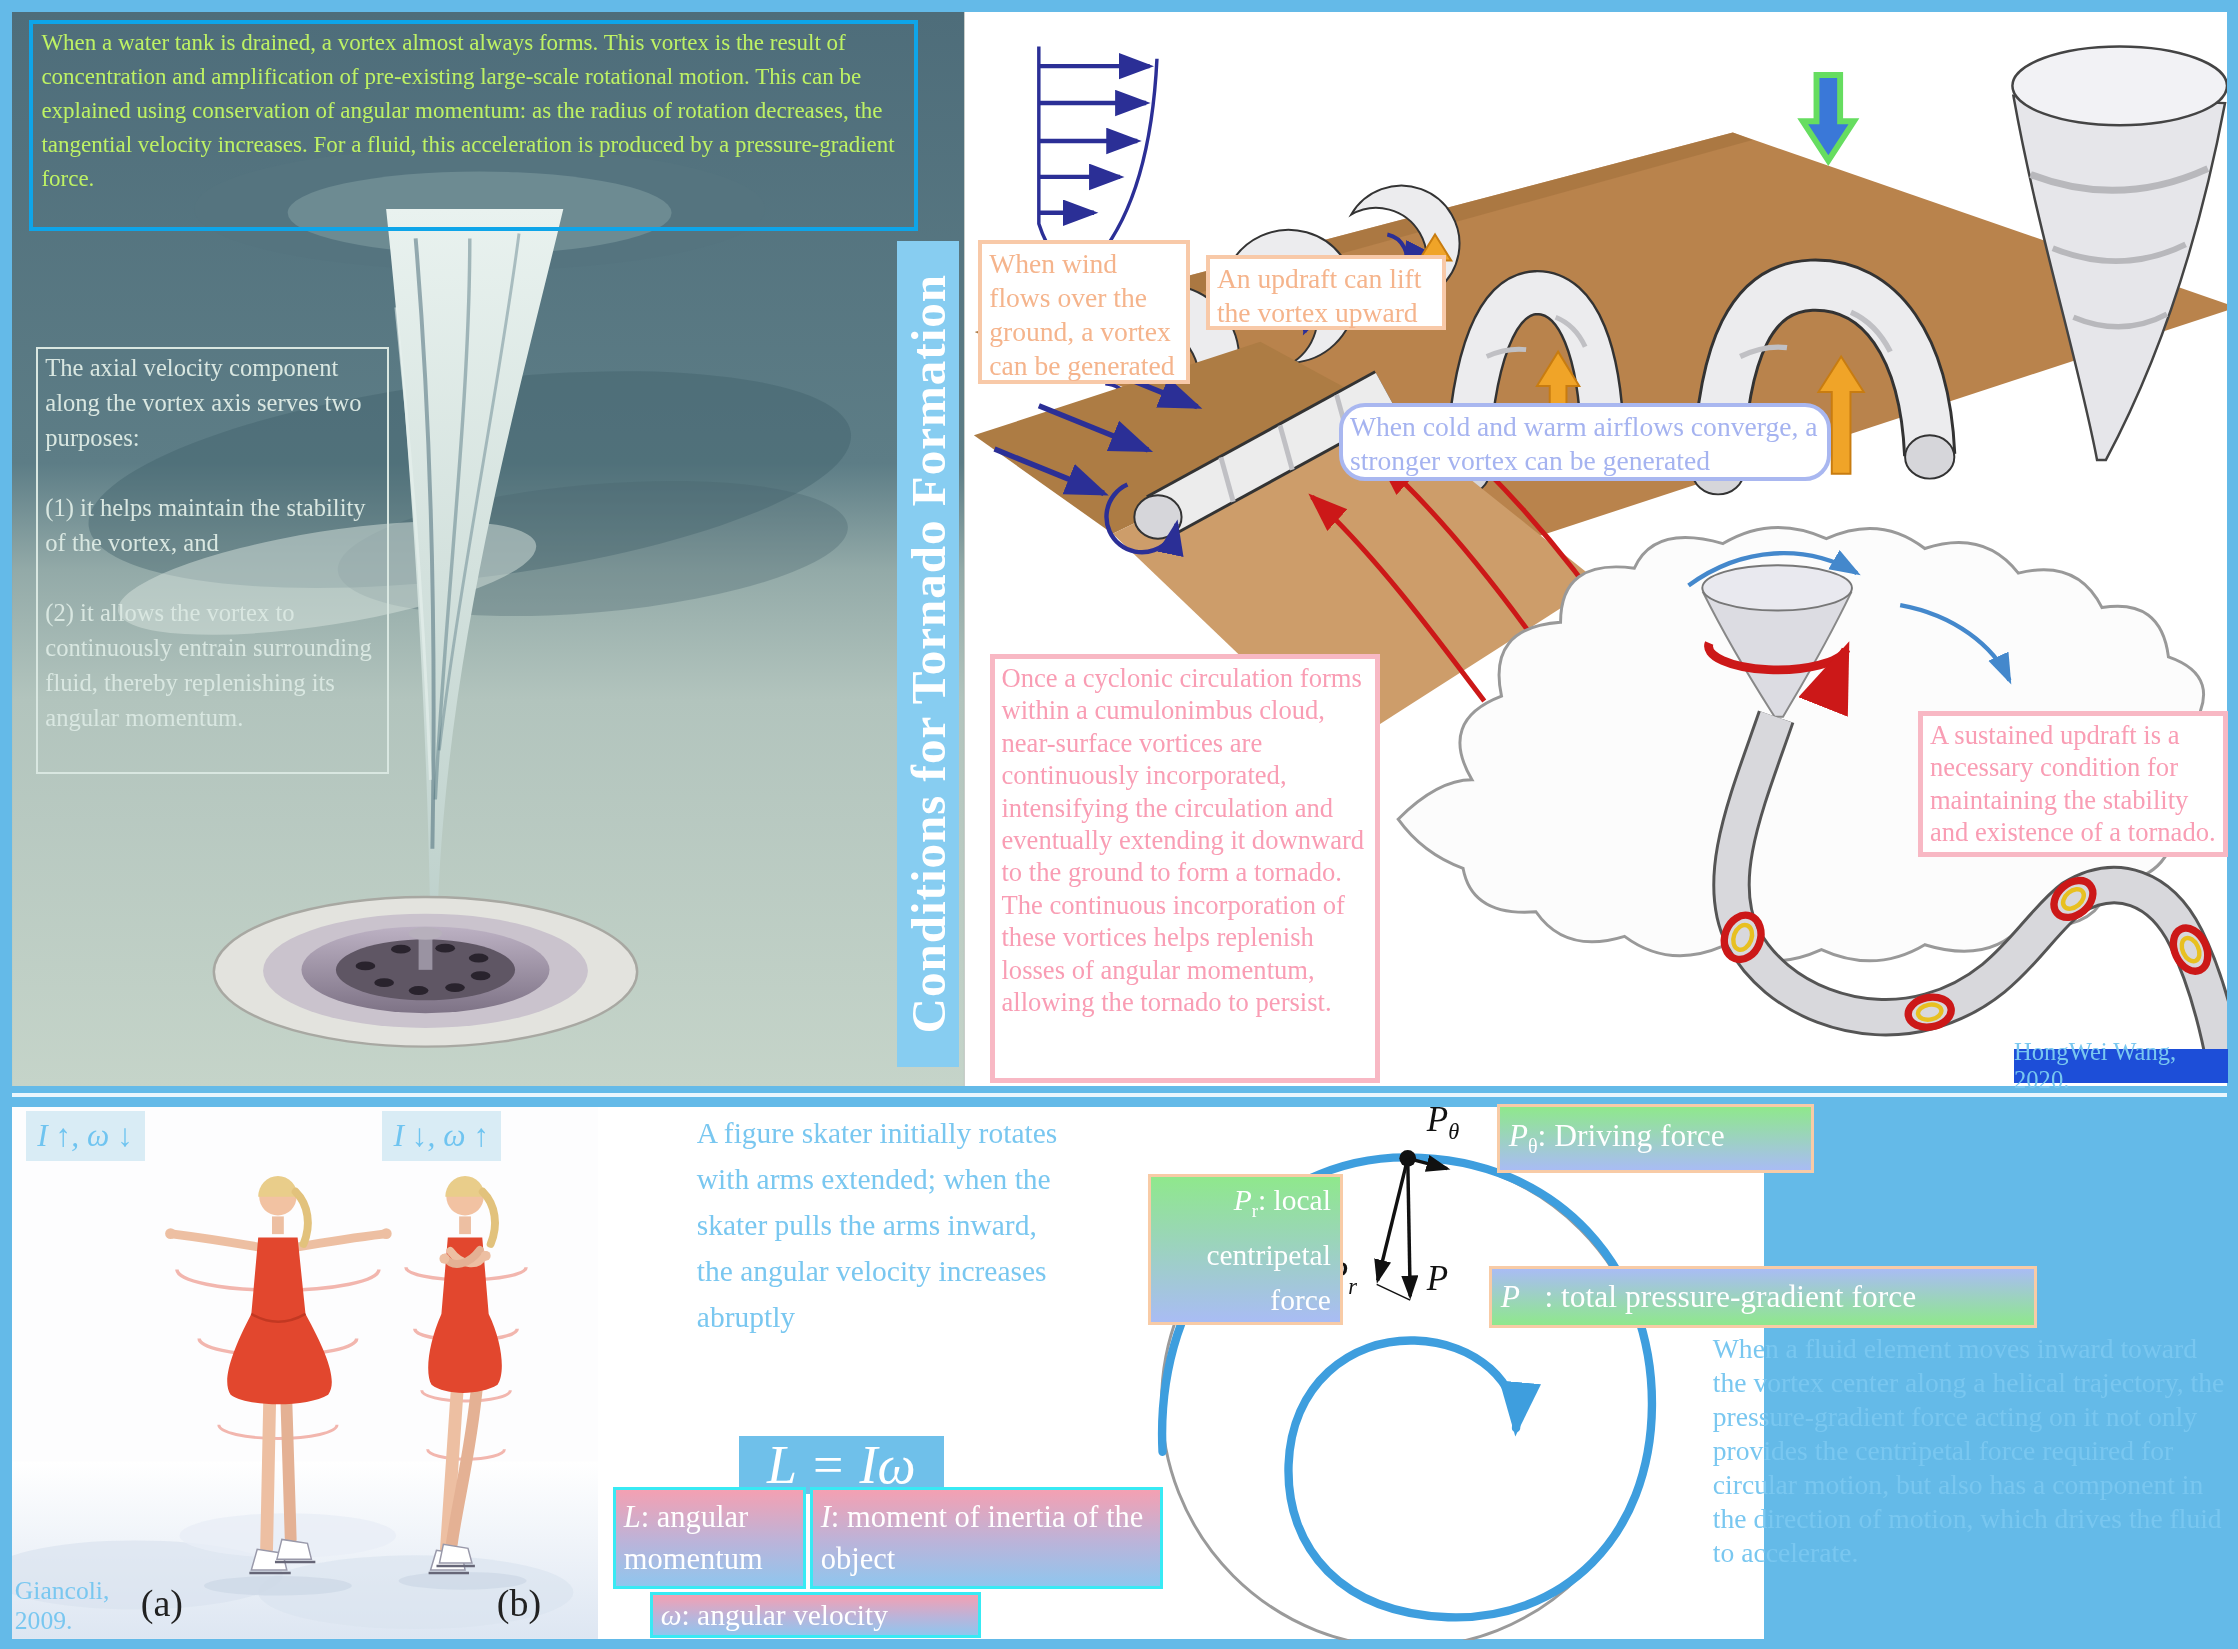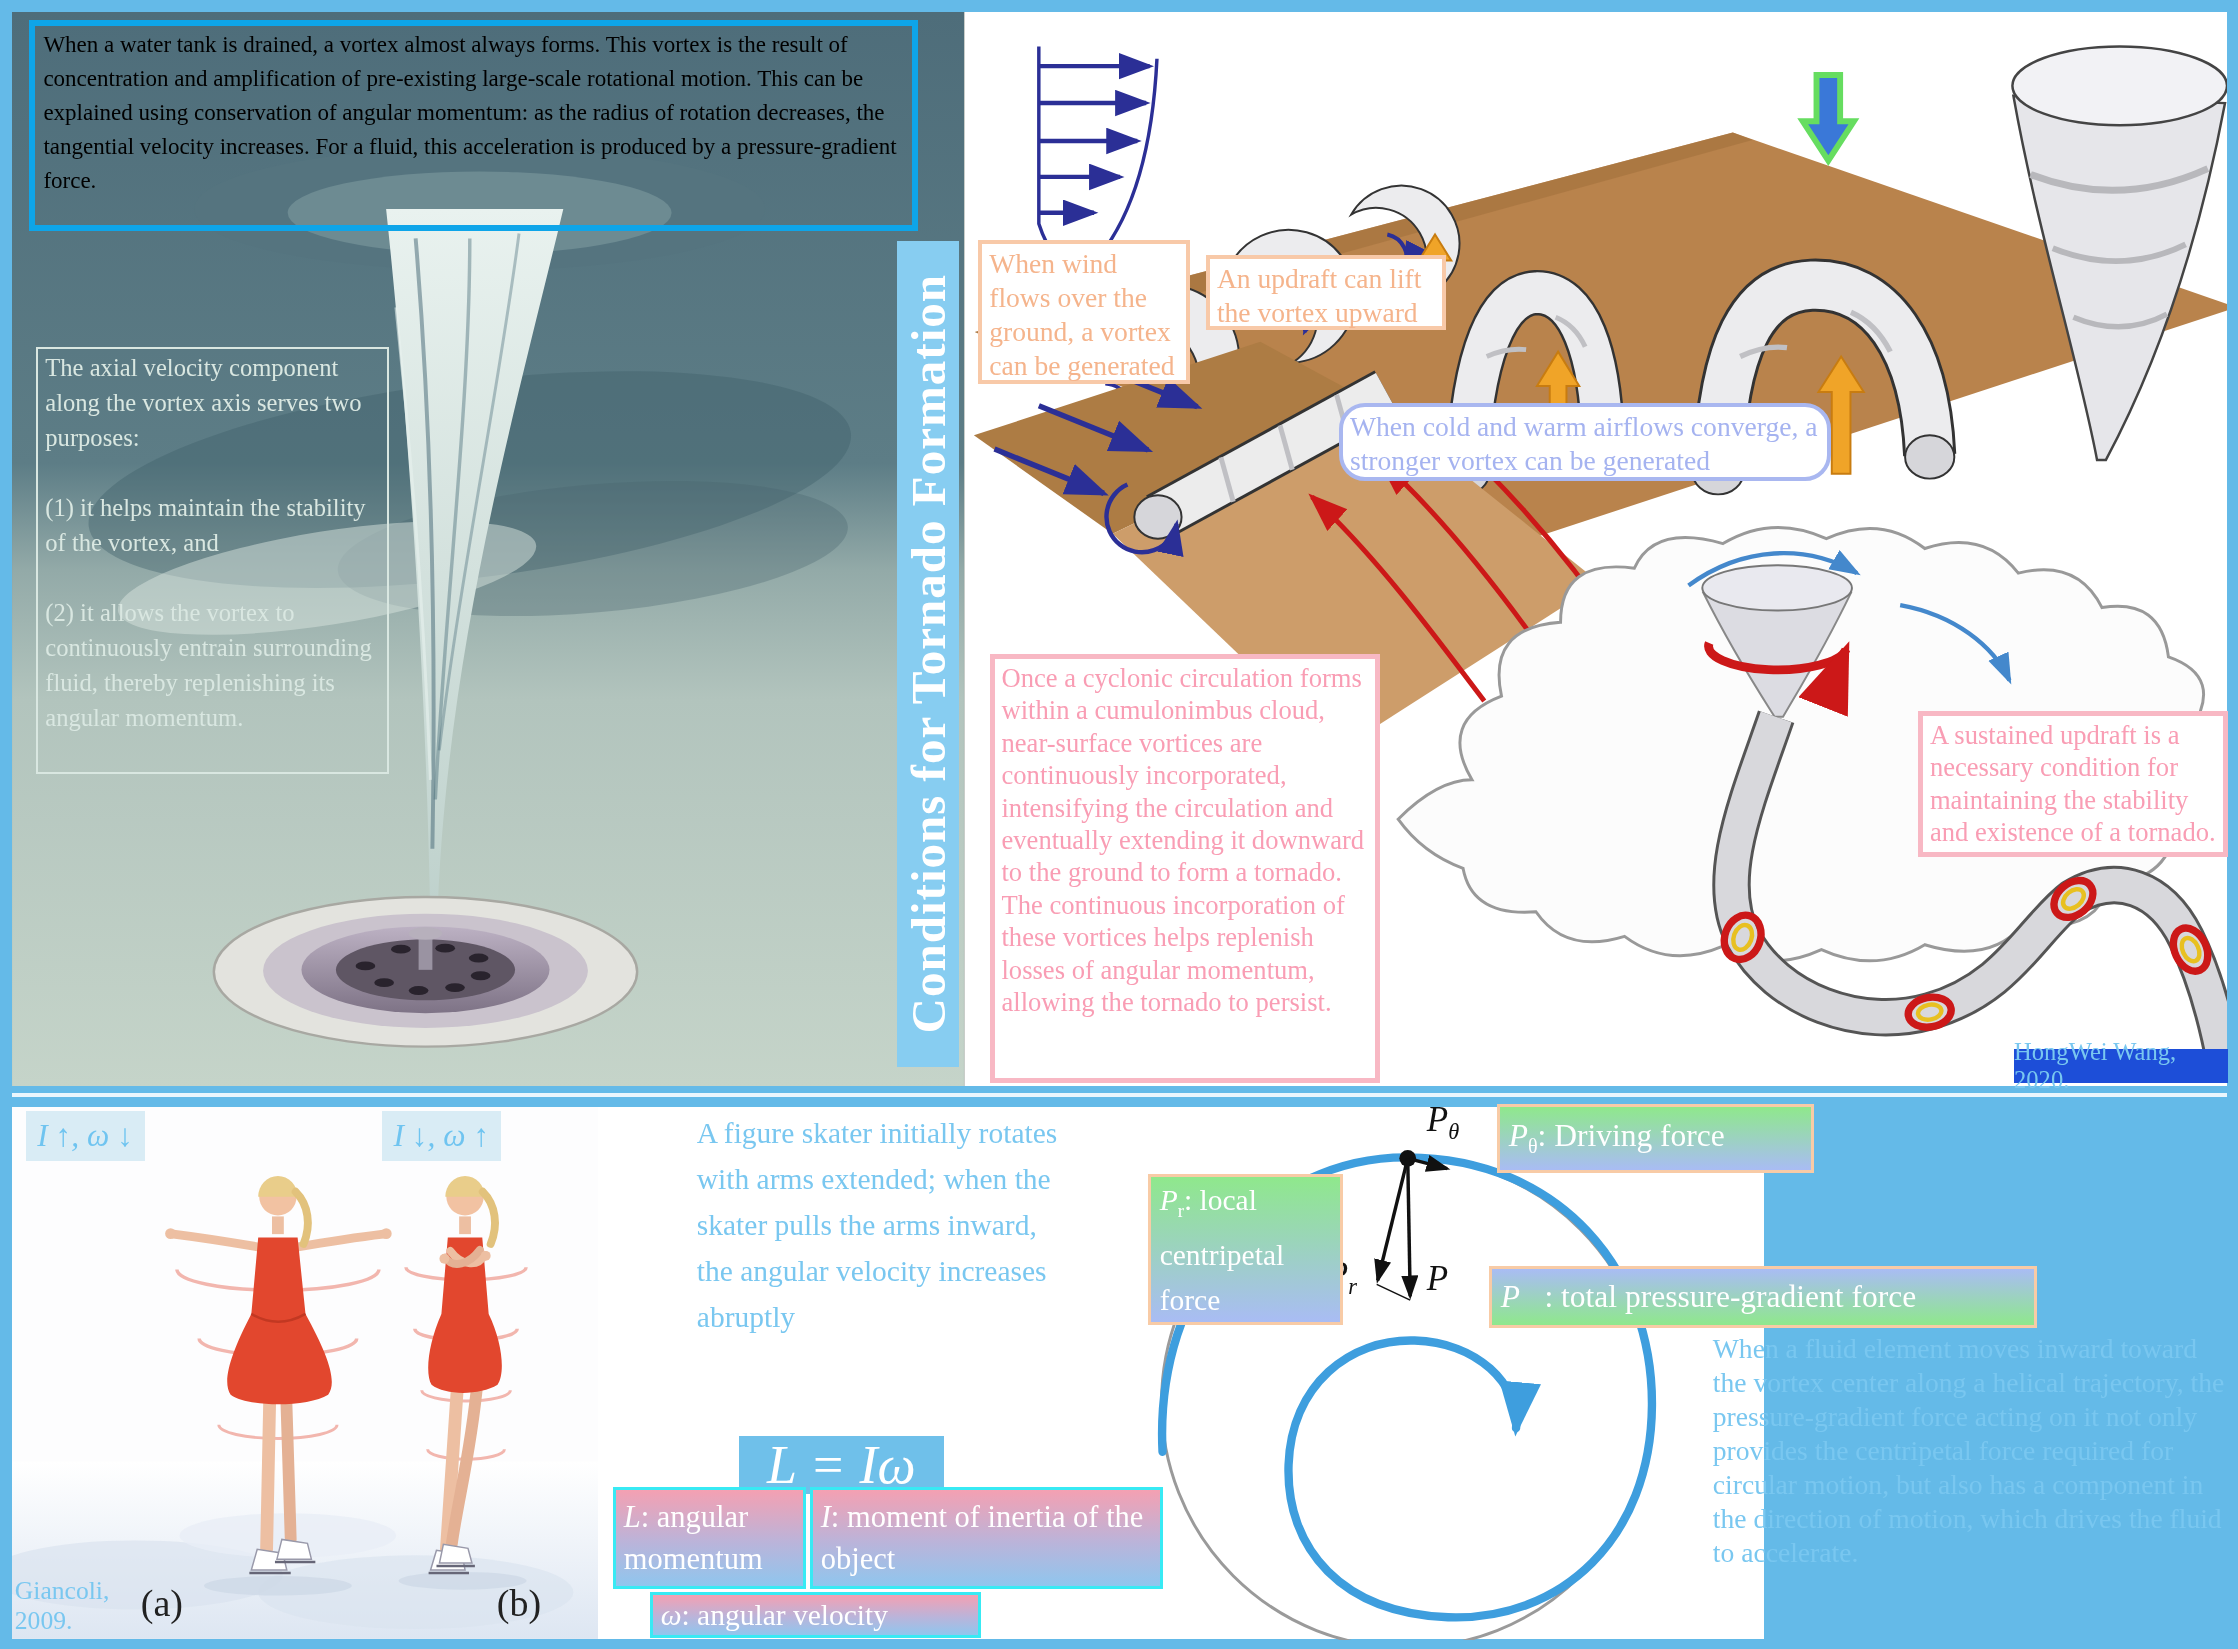--- a/index.html
+++ b/index.html
@@ -8,21 +8,21 @@
   .abs{position:absolute;}
   .panel{position:absolute;background:#fff;}
   
   .cap{position:absolute;background:#fff;box-sizing:border-box;}
   .cap-peach{border:4.9px solid #f8c9a8;color:#f5b48c;}
   .cap-peach-thin{border:3.9px solid #f8c9a8;color:#f5b48c;}
   .cap-blue{border:4.9px solid #a9b7f0;color:#a5b3f0;}
   .cap-pink{border:5.9px solid #f8b8c4;color:#f99db4;}
   .captext{padding:3px 6.9px;line-height:1.24;}
   
-  .photobox{position:absolute;border:6px solid #0ea5e9;color:#000000;background:transparent;
+  .photobox{position:absolute;border:4px solid #0ea5e9;color:#bef264;background:transparent;
             box-sizing:border-box;white-space:pre-line;}
   
   .banner{position:absolute;background:#87cdf1;display:flex;align-items:center;justify-content:center;}
   .banner span{writing-mode:vertical-rl;transform:rotate(180deg);color:#fff;font-weight:700;
                font-size:49px;letter-spacing:1px;white-space:nowrap;}
   
   .bluetext{color:#79c7f0;}
   
   .chip{position:absolute;box-sizing:border-box;color:#fff;display:flex;align-items:center;
         padding:2px 7.9px;border:3.9px solid #38eaf4;
@@ -358,21 +358,21 @@
   <div class="dlabel" style="left:1315px;top:148px;font-size:35px;">
     <span>P</span><sub>r</sub>
   </div>
   <div class="dlabel" style="left:1415px;top:152px;font-size:35px;">
     <span>P⃗</span>
   </div>
 
   <div class="forcechip" style="left:1485px;top:-3px;width:317px;height:69px;font-size:31.5px;display:flex;align-items:center;">
     <div><i>P</i><sub>θ</sub><span>: Driving force</span></div>
   </div>
-  <div class="forcechip" style="left:1136px;top:67px;width:195px;height:151px;font-size:29.5px;line-height:45px;">
+  <div class="forcechip" style="left:1136px;top:67px;width:195px;height:151px;font-size:29.5px;line-height:45px;text-align:right;">
     <div><i>P</i><sub>r</sub><span>: local centripetal force</span></div>
   </div>
   <div class="forcechip rev" style="left:1477px;top:159px;width:548px;height:62px;font-size:31.5px;display:flex;align-items:center;">
     <div><i>P⃗</i><span>: total pressure-gradient force</span></div>
   </div>
 
   <div class="abs bluetext" style="left:1701px;top:225px;width:522px;height:310px;font-size:27.6px;line-height:34px;">When a fluid element moves inward toward the vortex center along a helical trajectory, the pressure-gradient force acting on it not only provides the centripetal force required for circular motion, but also has a component in the direction of motion, which drives the fluid to accelerate.</div>
 </div>
 
 

